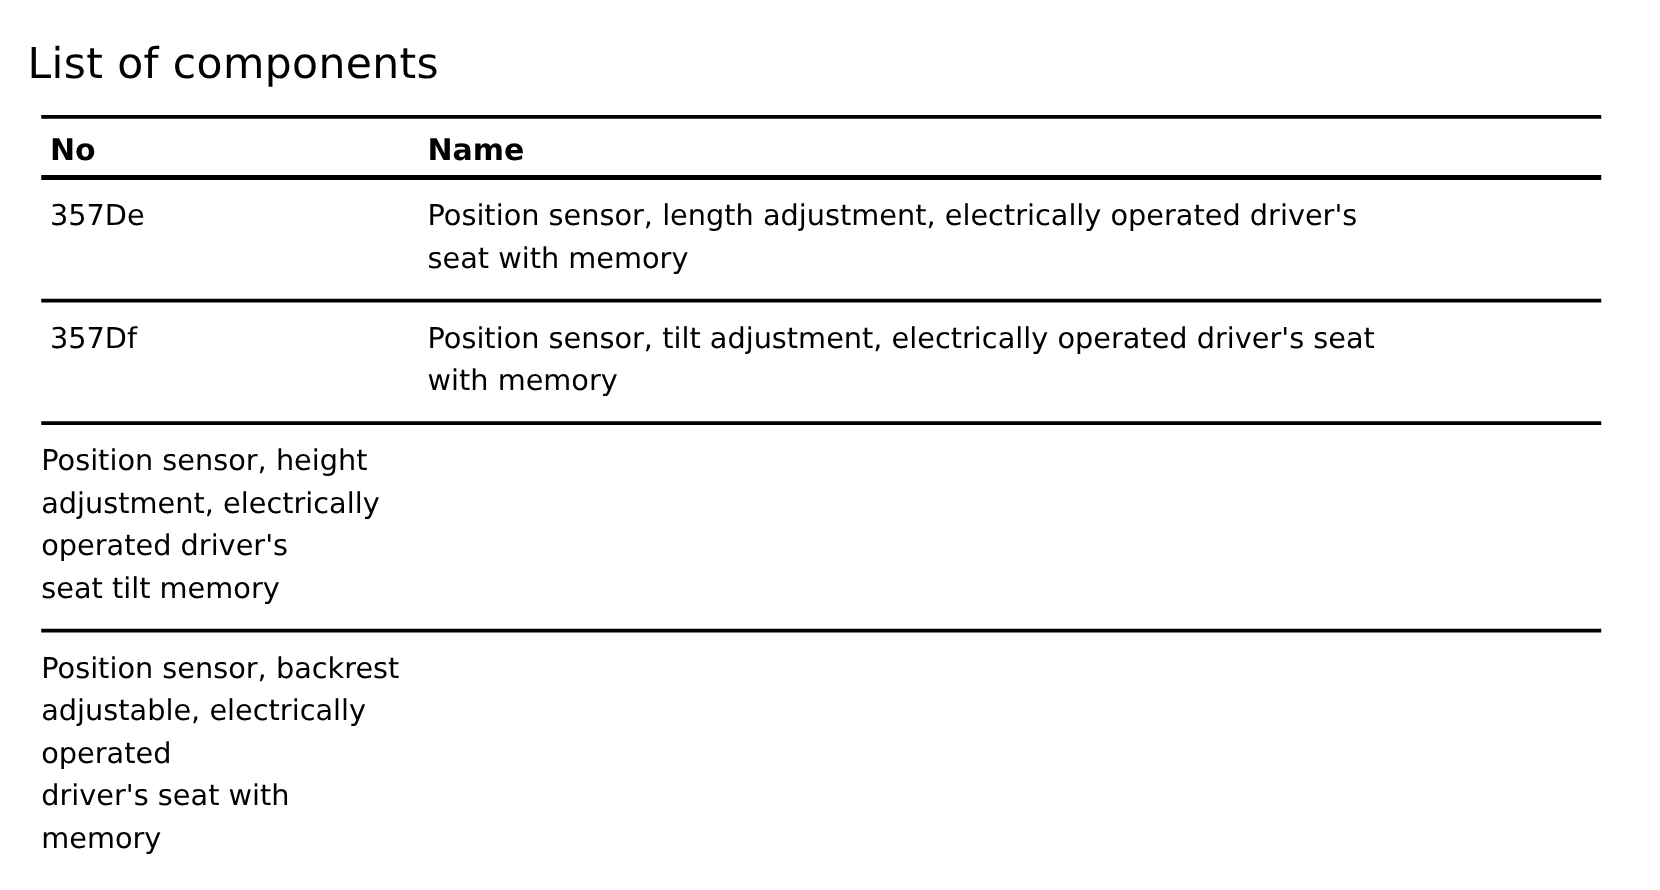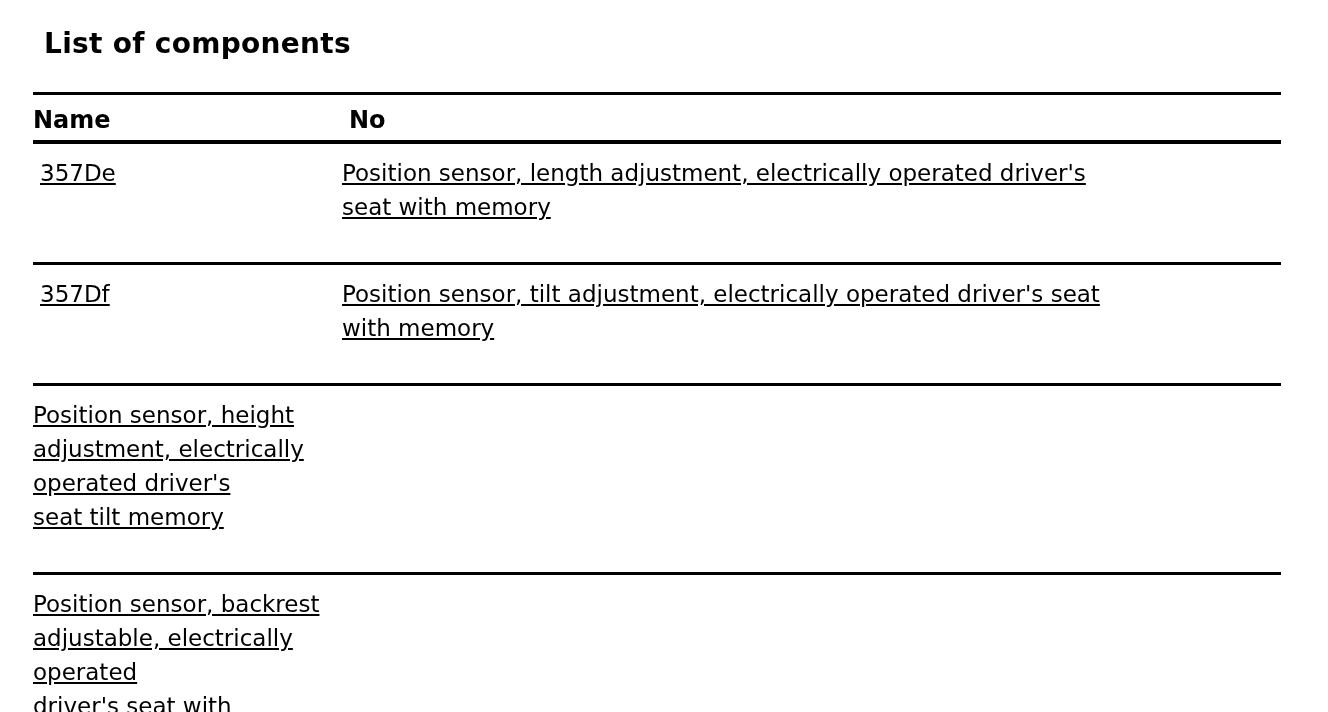--- a/index.html
+++ b/index.html
@@ -14,24 +14,24 @@
     color: #000000;
     overflow: hidden;
   }
   .page {
     position: relative;
     width: 1328px;
     height: 712px;
   }
   .doc-title {
     position: absolute;
-    left: 44px;
+    left: 22px;
     top: 8px;
-    font-size: 28px;
-    font-weight: bold;
+    font-size: 34px;
+    font-weight: normal;
     letter-spacing: 0.3px;
     white-space: nowrap;
   }
   .components-table {
     position: absolute;
     left: 33px;
     top: 92px;
     width: 1248px;
     border-top: 3px solid #000000;
     border-bottom: 4px solid #000000;
@@ -45,22 +45,21 @@
     border-bottom: 4px solid #000000;
     padding: 11px 0 6px 0;
   }
   .t-row.header .cell {
     font-size: 24px;
     font-weight: bold;
     line-height: 28px;
   }
   .t-row.data {
     border-bottom: 3px solid #000000;
-    padding: 12px 0 38px 0;
-    text-decoration: underline;
+    padding: 12px 0 15px 0;
   }
   .t-row.data:last-child {
     border-bottom: none;
     padding-bottom: 37px;
   }
   .cell {
     font-size: 23px;
     line-height: 34px;
   }
   .cell.no {
@@ -74,22 +73,22 @@
 </head>
 <body>
 
 <div class="page">
 
   <h1 class="doc-title">List of components</h1>
 
   <div class="components-table">
 
     <div class="t-row header">
+      <div class="cell no">No</div>
       <div class="cell name">Name</div>
-      <div class="cell no">No</div>
     </div>
 
     <div class="t-row data">
       <div class="cell no">357De</div>
       <div class="cell name">Position sensor, length adjustment, electrically operated driver's
 seat with memory</div>
     </div>
 
     <div class="t-row data">
       <div class="cell no">357Df</div>

